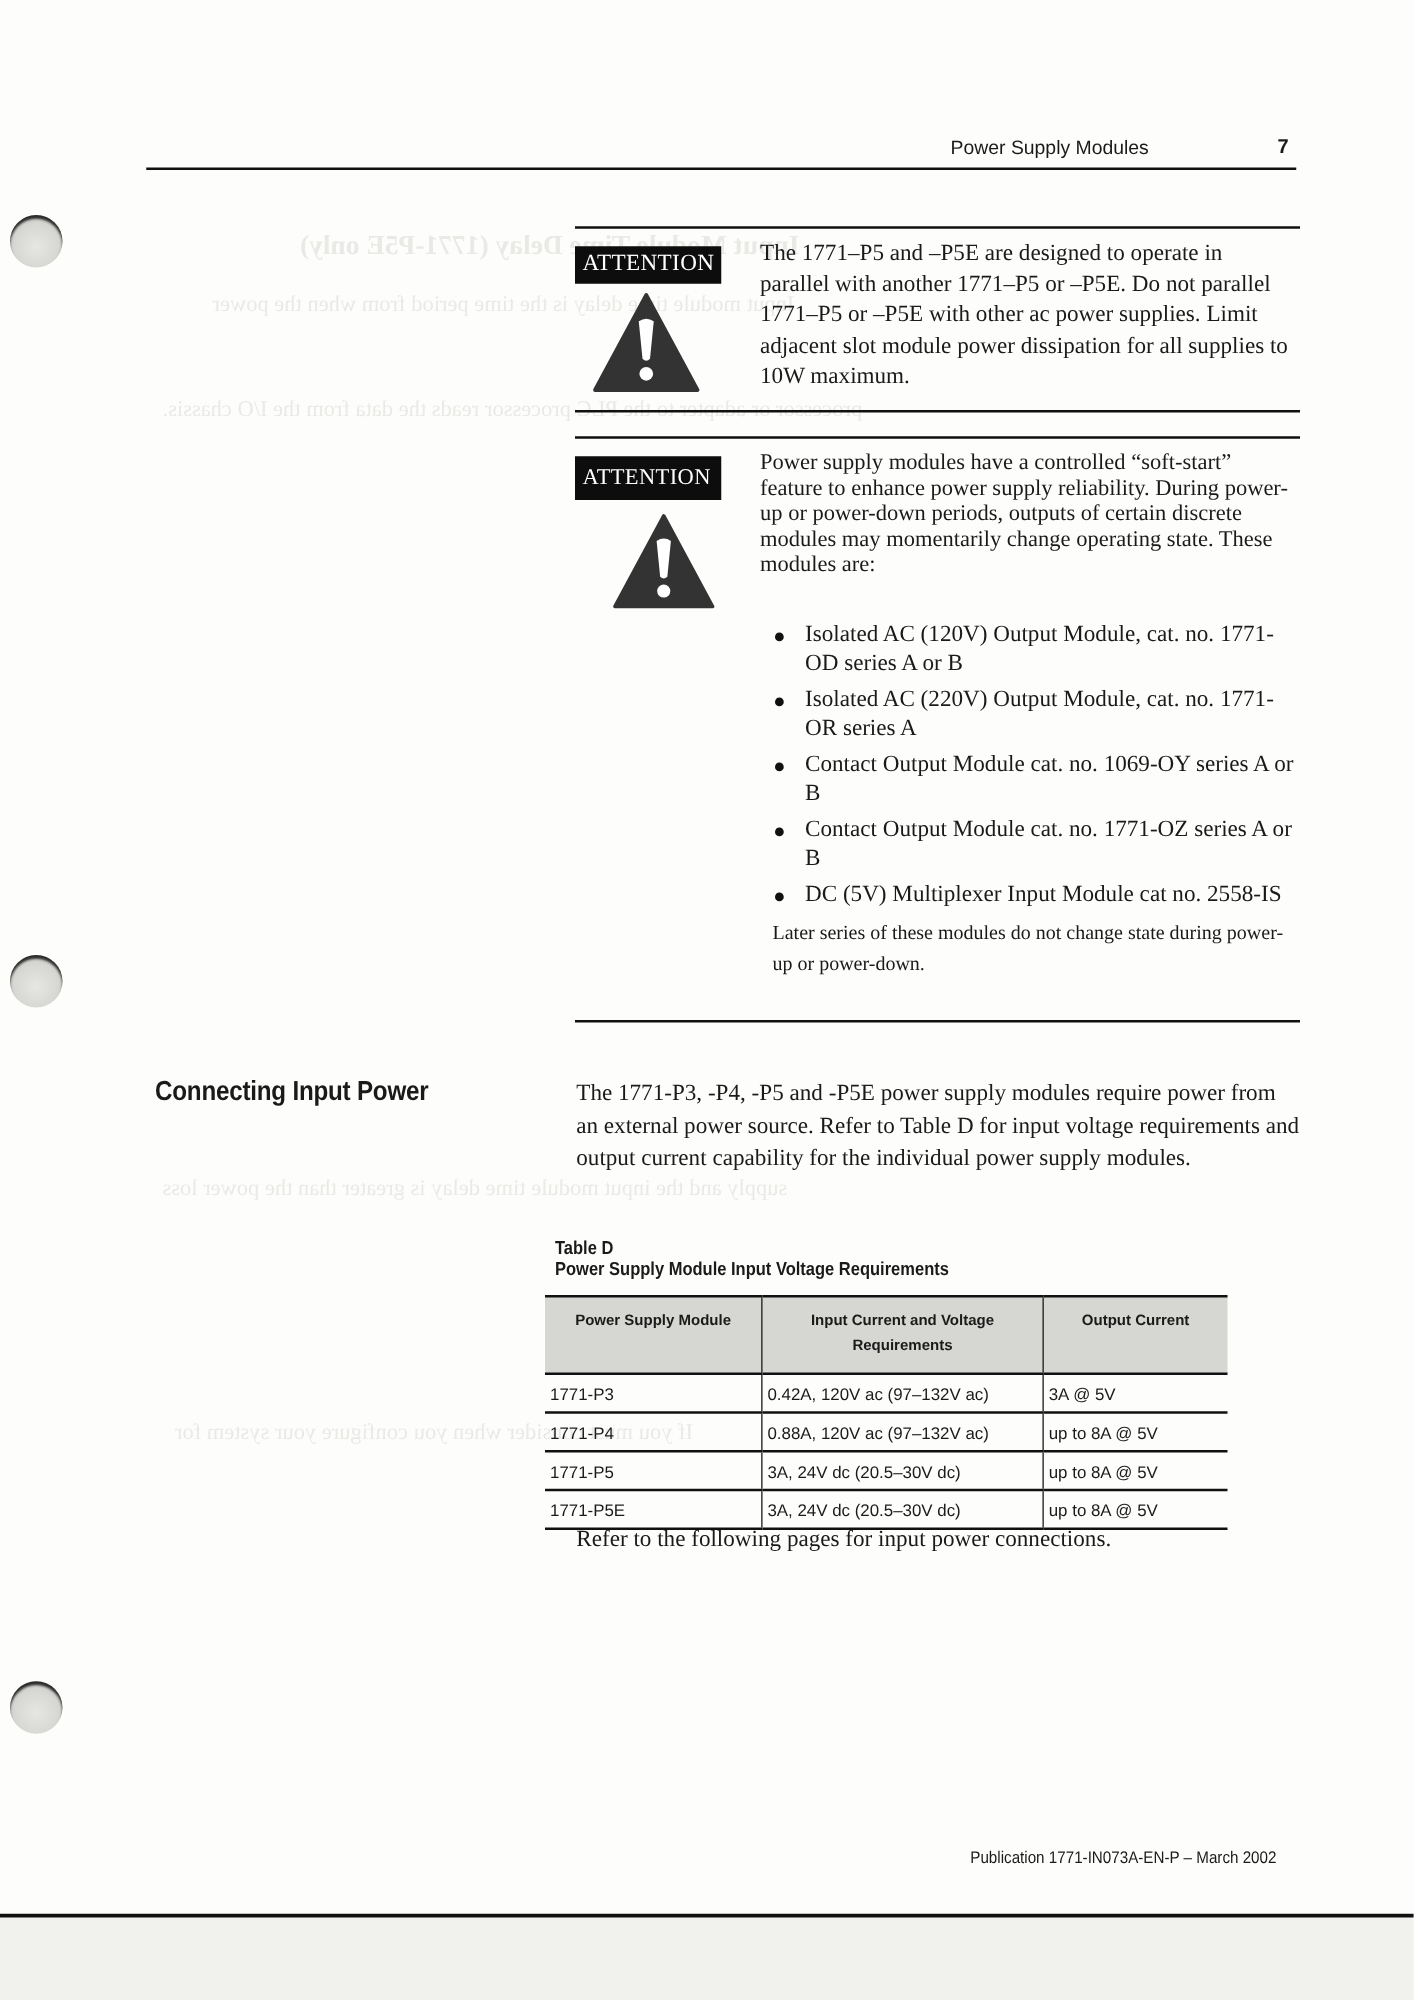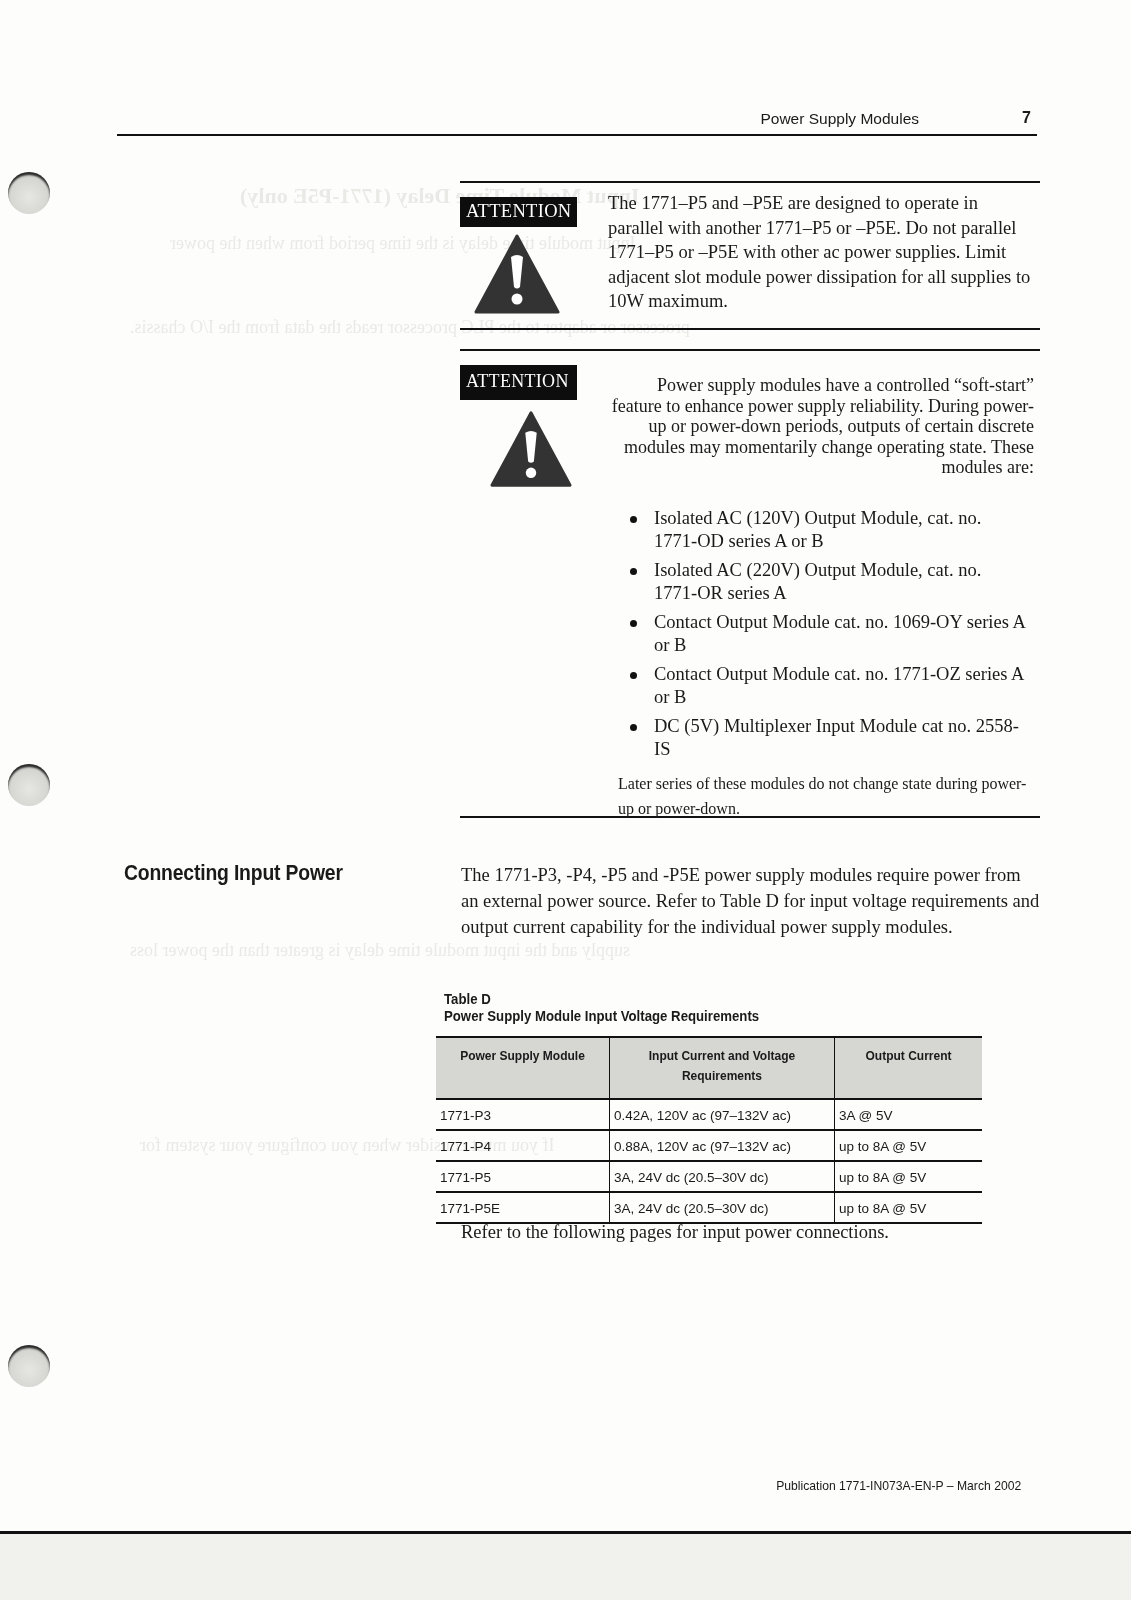--- a/index.html
+++ b/index.html
@@ -33,21 +33,21 @@
   }
   .attn .badge {
     position: absolute; left: 0; background: #0d0d0d; color: #fff;
     font-family: "Liberation Serif", serif; font-size: 18.5px; letter-spacing: 0.3px;
     padding: 4px 6px 5px 6px;
   }
   .attn .tri { position: absolute; }
   .attn .body { position: absolute; left: 148px; right: 6px; font-size: 18.5px; line-height: 24.5px; }
   .attn .body2 { position: absolute; left: 148px; right: 6px; font-size: 18px; line-height: 20.5px; }
 
-  ul.bullets { list-style: none; margin: 10px; padding: 0; }
+  ul.bullets { list-style: none; margin: 0; padding: 0; }
   ul.bullets li { position: relative; padding-left: 26px; margin-bottom: 6px; line-height: 23px; font-size: 18.5px; }
   ul.bullets li::before {
     content: ""; position: absolute; left: 2px; top: 9px; width: 7px; height: 7px;
     border-radius: 50%; background: #111;
   }
 
   .section-head {
     position: absolute; left: 124px; top: 860px;
     font-family: "Liberation Sans", sans-serif; font-weight: bold; font-size: 22px;
     transform: scaleX(0.88); transform-origin: left top; letter-spacing: -0.2px;
@@ -123,21 +123,21 @@
   <div class="body" style="top:8px;">The 1771–P5 and –P5E are designed to operate in parallel with another 1771–P5 or –P5E. Do not parallel 1771–P5 or –P5E with other ac power supplies. Limit adjacent slot module power dissipation for all supplies to 10W maximum.</div>
 </div>
 
 <div class="attn" style="top:349px; height:465px; border-bottom:2px solid #111;">
   <div class="badge" style="top:14px; padding:6px 8px 8px 6px; font-size:18px;">ATTENTION</div>
   <svg class="tri" style="left:30px; top:58px;" width="82" height="80" viewBox="0 0 86 82">
     <path d="M43 3 L84 79 L2 79 Z" fill="#333" stroke="#333" stroke-width="3" stroke-linejoin="round"></path>
     <path d="M37 24 Q43 20 49 24 L46 54 Q43 57 40 54 Z" fill="#fff"></path>
     <circle cx="43" cy="66" r="5.5" fill="#fff"></circle>
   </svg>
-  <div class="body2" style="top:24px;text-align:right;">Power supply modules have a controlled “soft-start” feature to enhance power supply reliability. During power-up or power-down periods, outputs of certain discrete modules may momentarily change operating state. These modules are:</div>
+  <div class="body2" style="top:8px;">Power supply modules have a controlled “soft-start” feature to enhance power supply reliability. During power-up or power-down periods, outputs of certain discrete modules may momentarily change operating state. These modules are:</div>
   <div style="position:absolute; left:158px; right:4px; top:146px;">
     <ul class="bullets">
       <li>Isolated AC (120V) Output Module, cat. no. 1771-OD series A or B</li>
       <li>Isolated AC (220V) Output Module, cat. no. 1771-OR series A</li>
       <li>Contact Output Module cat. no. 1069-OY series A or B</li>
       <li>Contact Output Module cat. no. 1771-OZ series A or B</li>
       <li>DC (5V) Multiplexer Input Module cat no. 2558-IS</li>
     </ul>
     <div style="font-size:16px; line-height:25px; margin-top:4px;">Later series of these modules do not change state during power-up or power-down.</div>
   </div>

